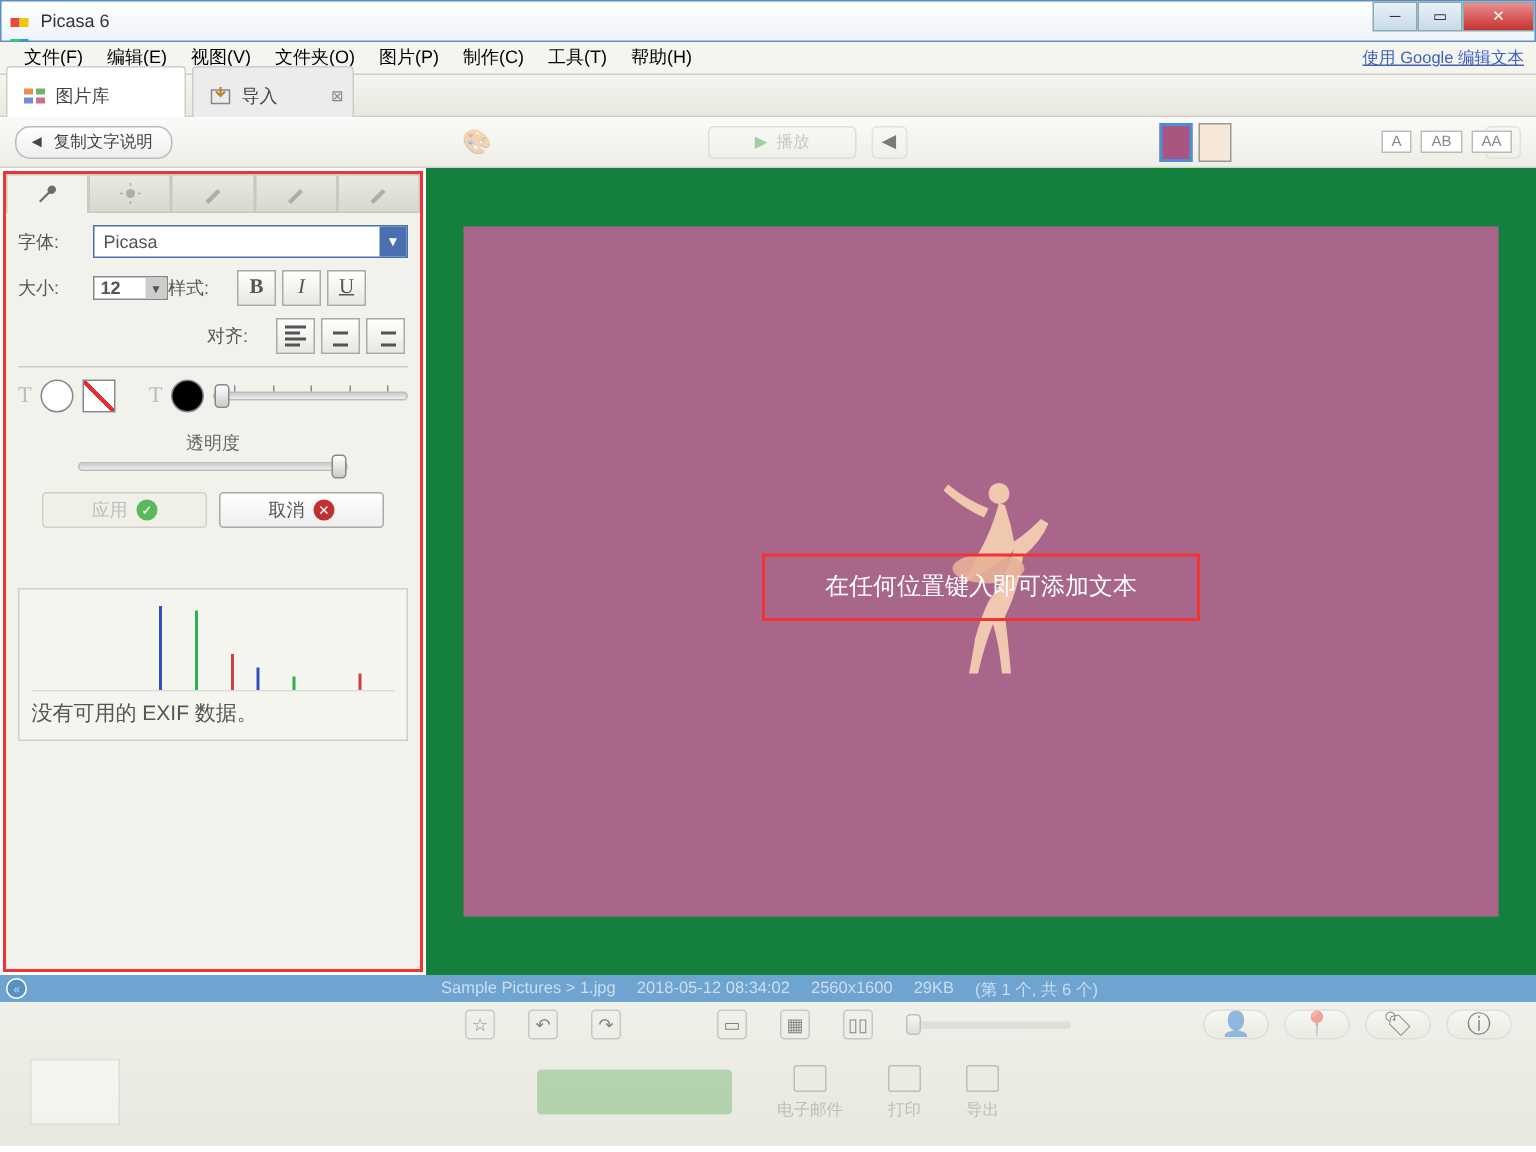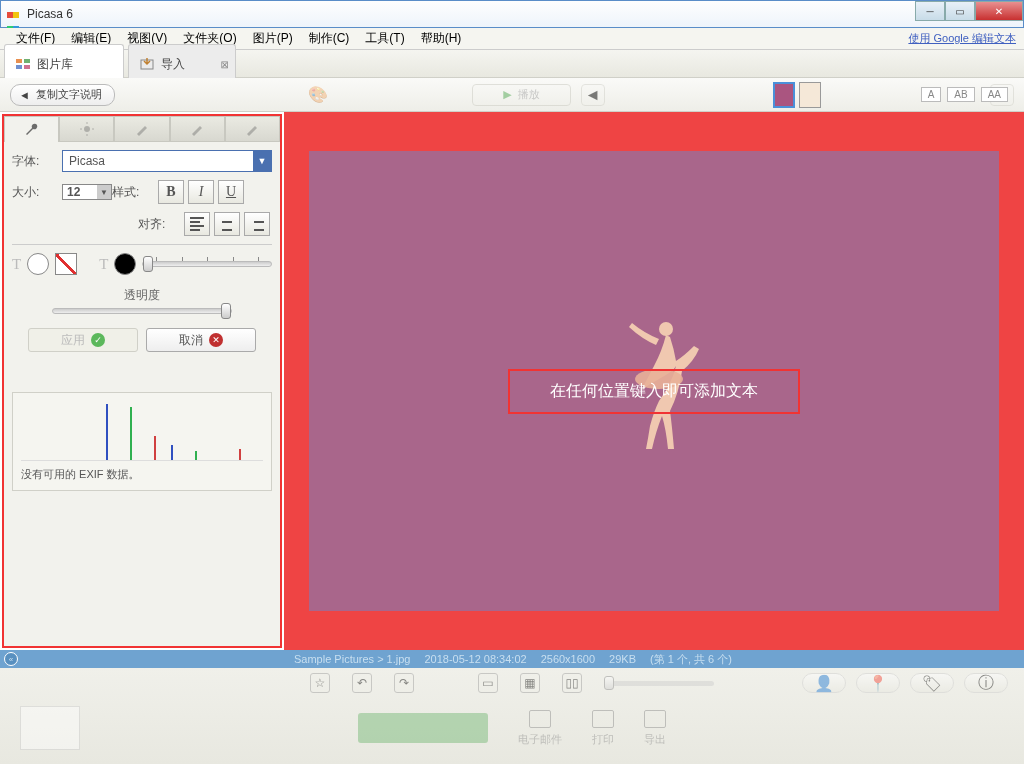--- a/index.html
+++ b/index.html
@@ -84,24 +84,24 @@
 .btnrow { display:flex; gap:8px; justify-content:center; margin-bottom:6px; }
 .pbtn { width:110px; height:24px; border:1px solid #d0d0c8; background:#f0f0e8; font-size:12px; color:#bbb; display:flex; align-items:center; justify-content:center; border-radius:3px; }
 .pbtn.cancel { color:#555; background:linear-gradient(#fff,#eee); border-color:#aaa; }
 .pbtn .chk { width:14px; height:14px; border-radius:50%; background:#5cb85c; margin-left:6px; color:#fff; font-size:9px; display:flex; align-items:center; justify-content:center; }
 .pbtn .xr { width:14px; height:14px; border-radius:50%; background:#c03030; margin-left:6px; color:#fff; font-size:9px; display:flex; align-items:center; justify-content:center; }
 
 .histbox { margin-top:40px; border:1px solid #d0d0c8; padding:8px; background:#f5f5f0; }
 .histtitle { font-size:12px; color:#555; margin-bottom:6px; }
 .histchart { height:60px; position:relative; border-bottom:1px solid #ddd; }
 .histline { position:absolute; bottom:0; width:2px; }
-.noexif { font-size:11px; color:#555; margin-top:6px; }
-
-
-.canvasarea { flex:1; display:flex; align-items:center; justify-content:center; background:#ef4444; }
+.noexif { font-size:14px; color:#555; margin-top:6px; }
+
+
+.canvasarea { flex:1; display:flex; align-items:center; justify-content:center; background:#15803d; }
 .canvas { width:690px; height:460px; background:#a9668b; position:relative; display:flex; align-items:center; justify-content:center; }
 .dancer { width:100px; height:140px; position:relative; }
 .textoverlay { position:absolute; border:2px solid #f13333; padding:10px 40px; color:#fff; font-size:16px; font-family: "SimSun", serif; top:218px; }
 
 
 .statusbar { height:18px; background:#6fa3d0; color:#c8dff0; font-size:11px; display:flex; align-items:center; padding:0 20px; gap:14px; position:relative; }
 .statusbar .collapse { position:absolute; left:4px; width:14px; height:14px; border:1px solid #fff; border-radius:50%; display:flex; align-items:center; justify-content:center; font-size:8px; background:#5890c0; }
 
 
 .bottombar { height:96px; background:linear-gradient(#f0f0ea,#e8e8e0); position:relative; }

